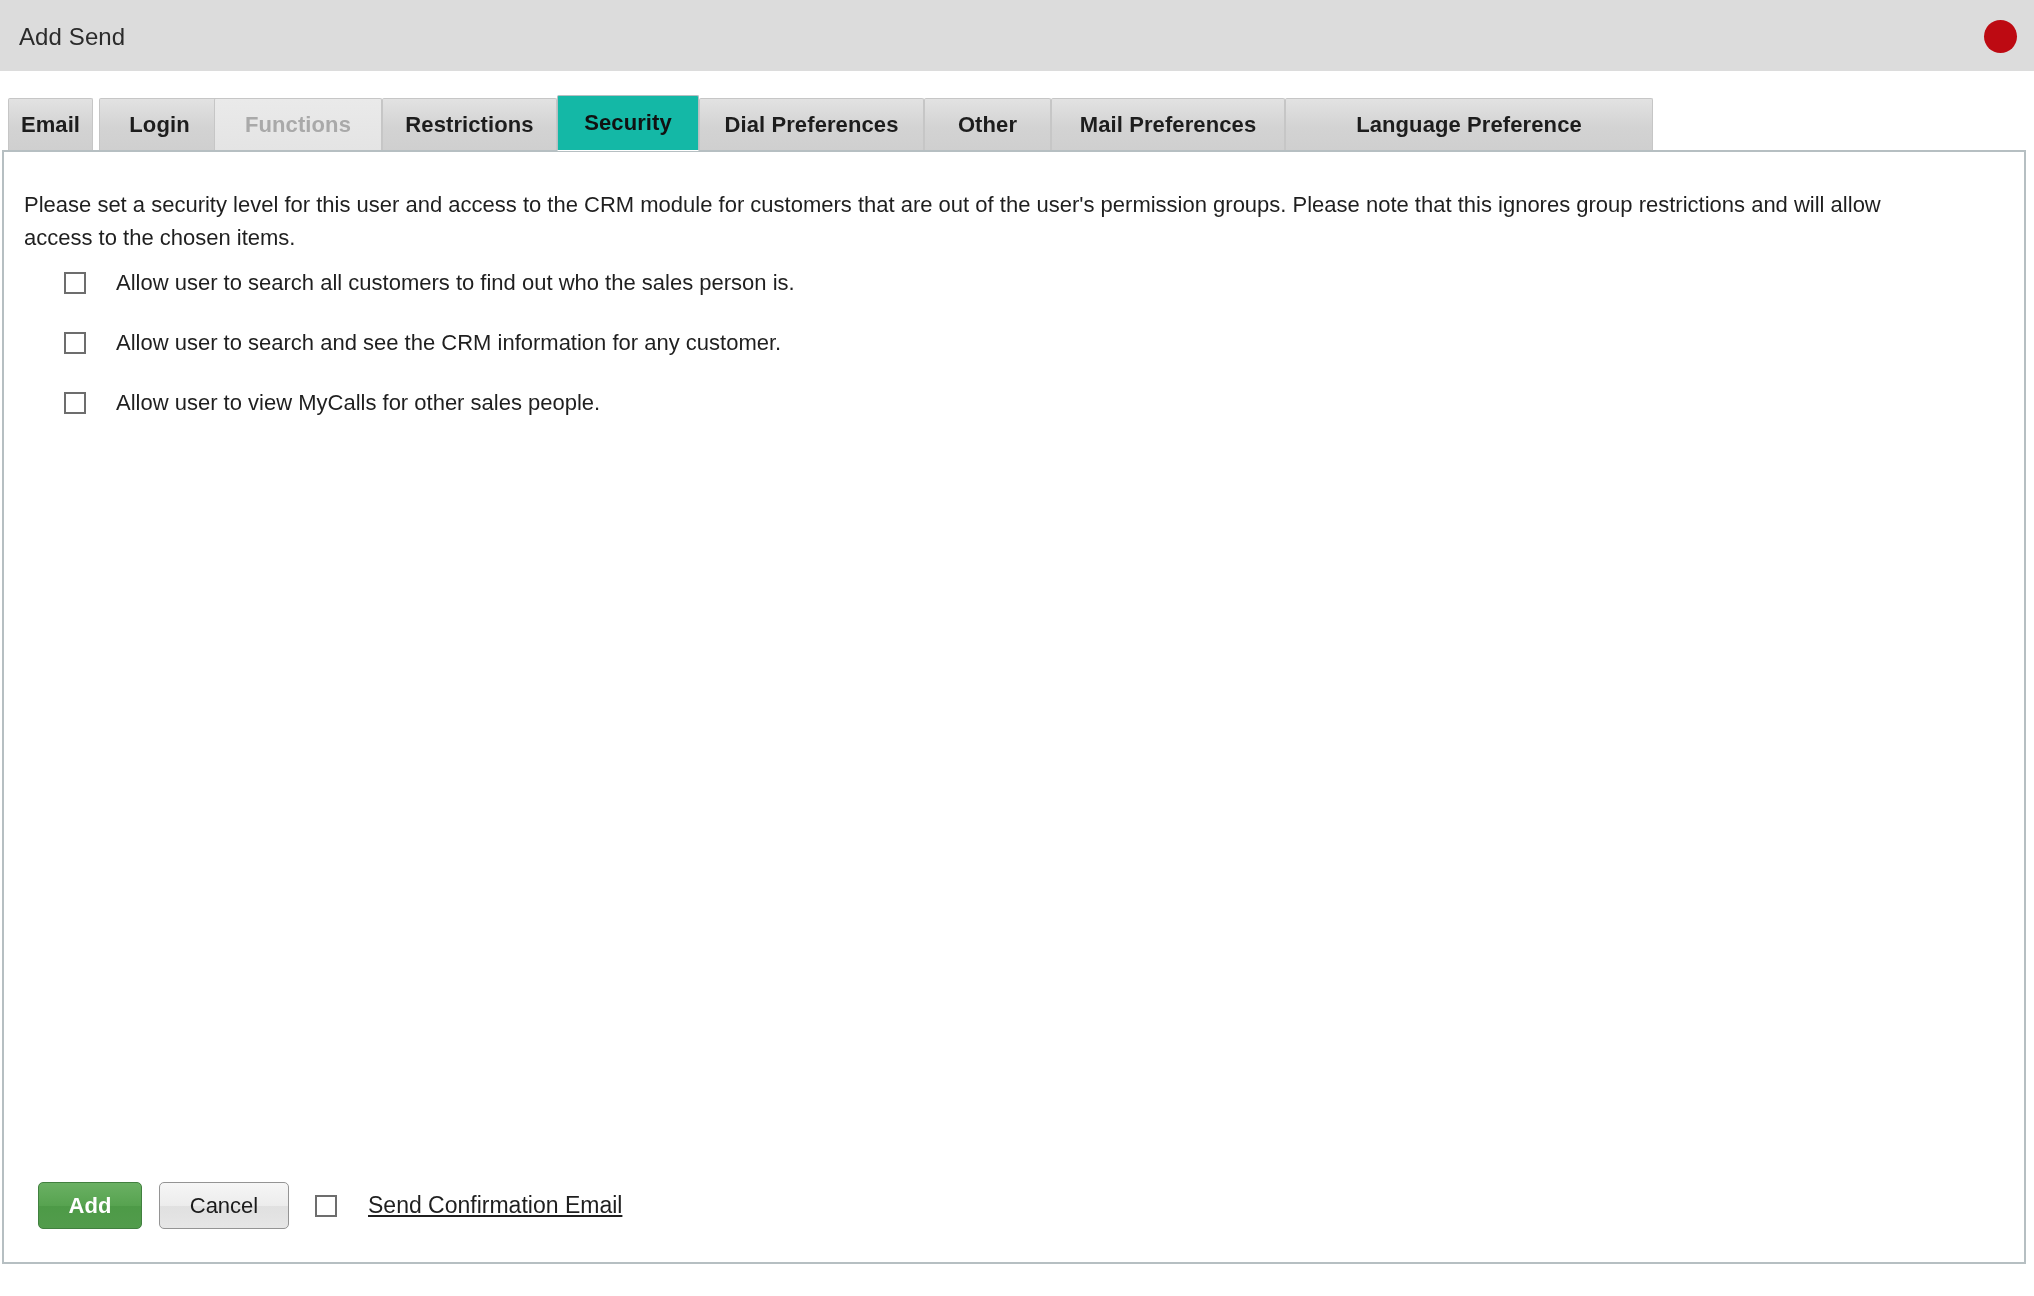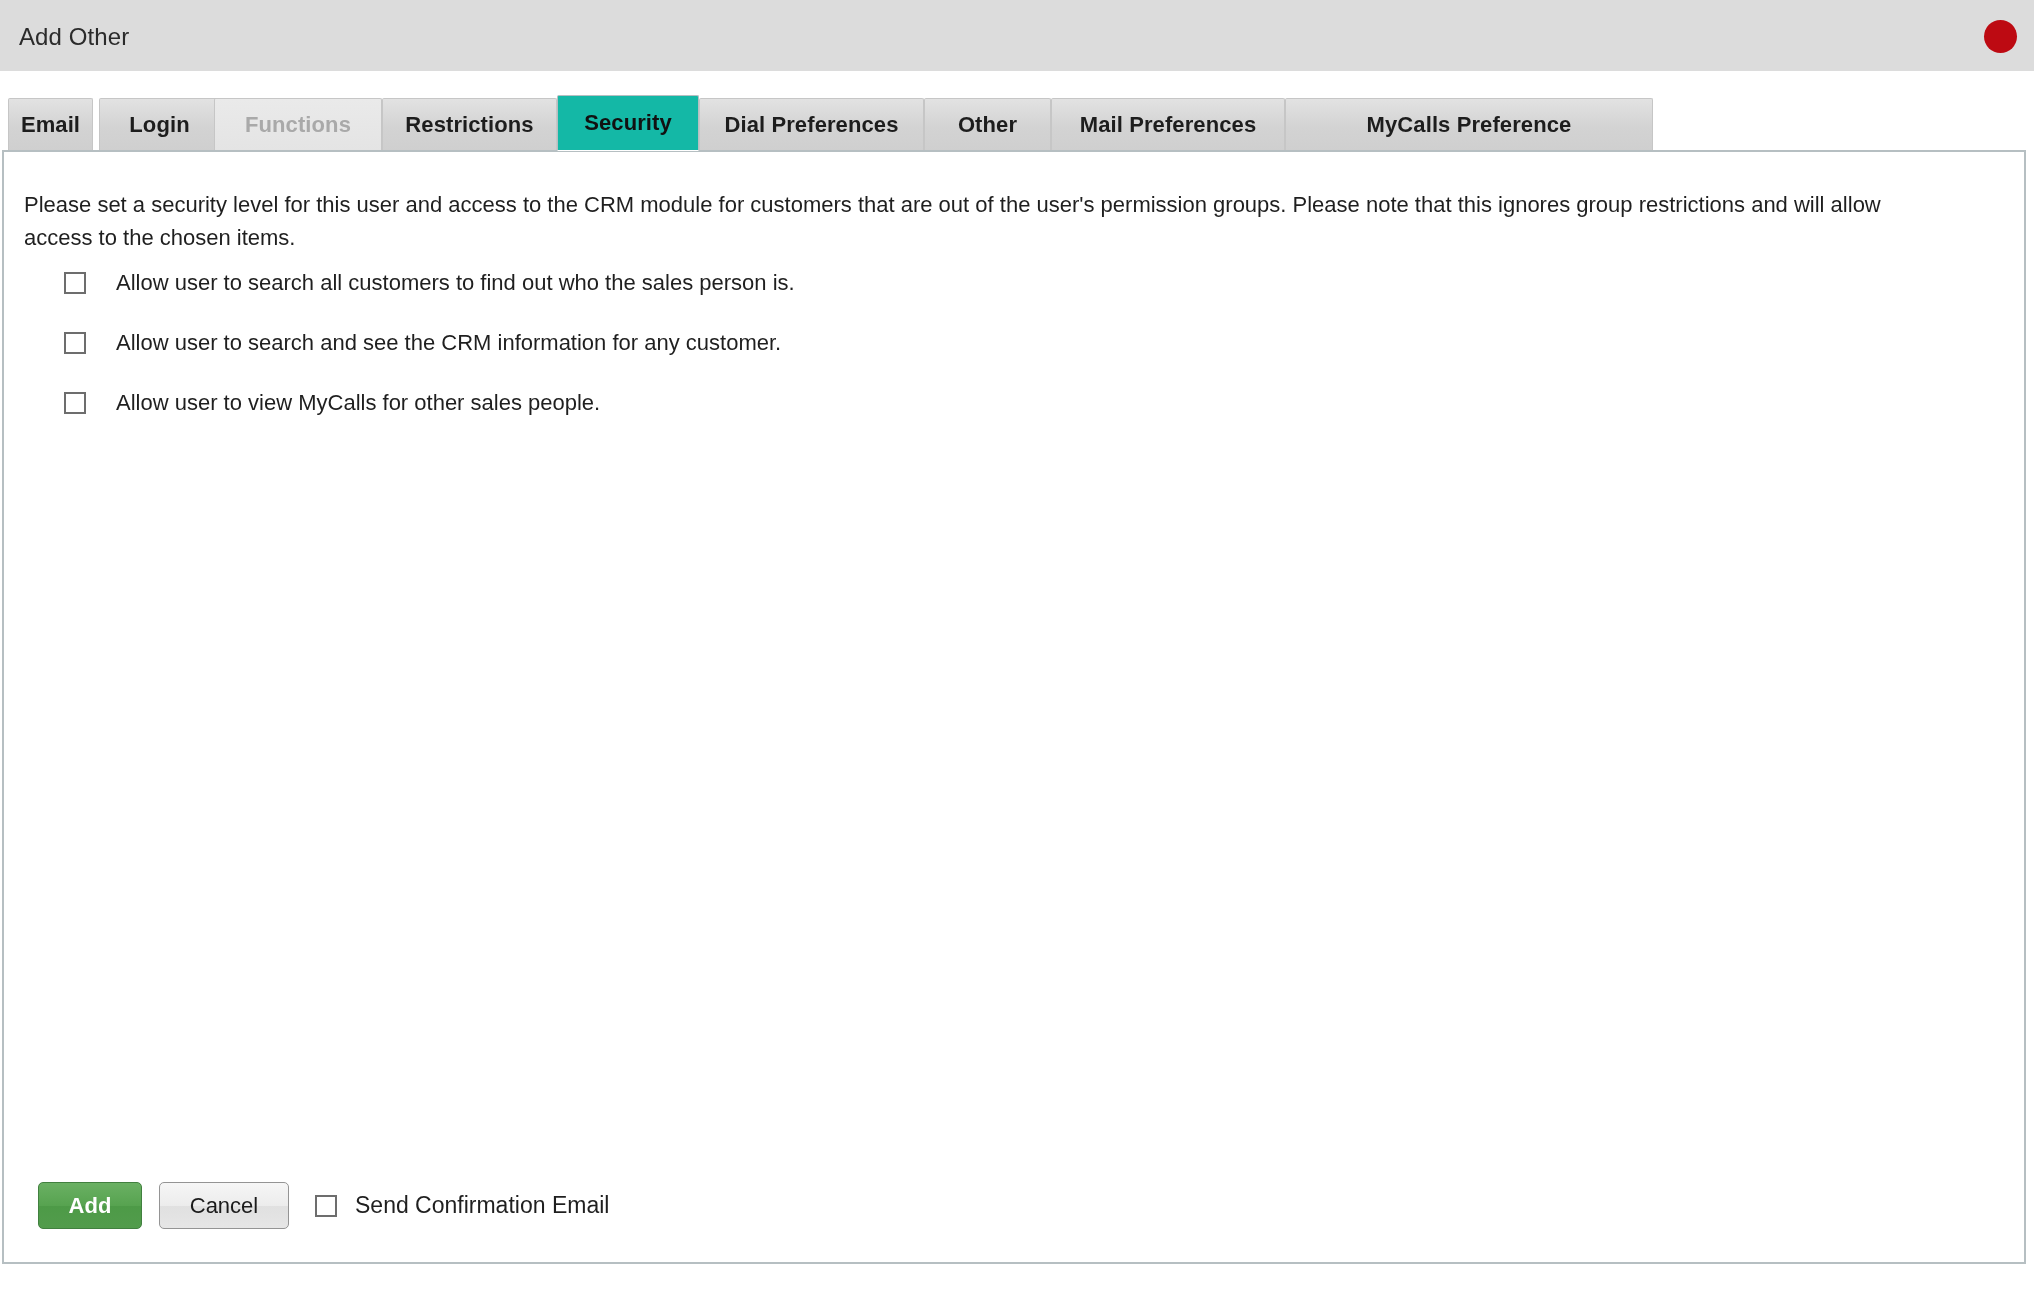--- a/index.html
+++ b/index.html
@@ -176,44 +176,45 @@
     cursor: pointer;
     font-family: "Liberation Sans", sans-serif;
   }
   #confirm-email-row {
     display: flex;
     align-items: center;
     margin-left: 26px;
     cursor: pointer;
   }
   #confirm-email-label {
-    margin-left: 18px;
+    margin-left: 31px;
     font-size: 23px;
     color: #1f1f1f;
     white-space: nowrap;
+    text-decoration: underline;
   }
 </style>
 </head>
 <body>
 
 <div id="titlebar">
-  <div id="titlebar-title">Add Other</div>
+  <div id="titlebar-title">Add Send</div>
   <div id="close-button"></div>
 </div>
 
 <div id="tabstrip">
     <div class="tab" style="left: 8px; width: 85px;">Email</div>
     <div class="tab" style="left: 99px; width: 121px;">Login</div>
     <div class="tab disabled" style="left: 214px; width: 168px;">Functions</div>
     <div class="tab" style="left: 382px; width: 175px;">Restrictions</div>
     <div class="tab active" style="left: 557px; width: 142px; top: -3px;">Security</div>
     <div class="tab" style="left: 699px; width: 225px;">Dial Preferences</div>
     <div class="tab" style="left: 924px; width: 127px;">Other</div>
     <div class="tab" style="left: 1051px; width: 234px;">Mail Preferences</div>
-    <div class="tab" style="left: 1285px; width: 368px;">MyCalls Preference</div>
+    <div class="tab" style="left: 1285px; width: 368px;">Language Preference</div>
   </div>
 
 <div id="panel">
 
   <div id="intro-text">Please set a security level for this user and access to the CRM module for customers that are out of the user's permission groups. Please note that this ignores group restrictions and will allow access to the chosen items.</div>
 
   <div id="checkbox-group">
       <div class="check-row">
         <span class="checkbox"></span>
         <span class="check-label">Allow user to search all customers to find out who the sales person is.</span>

